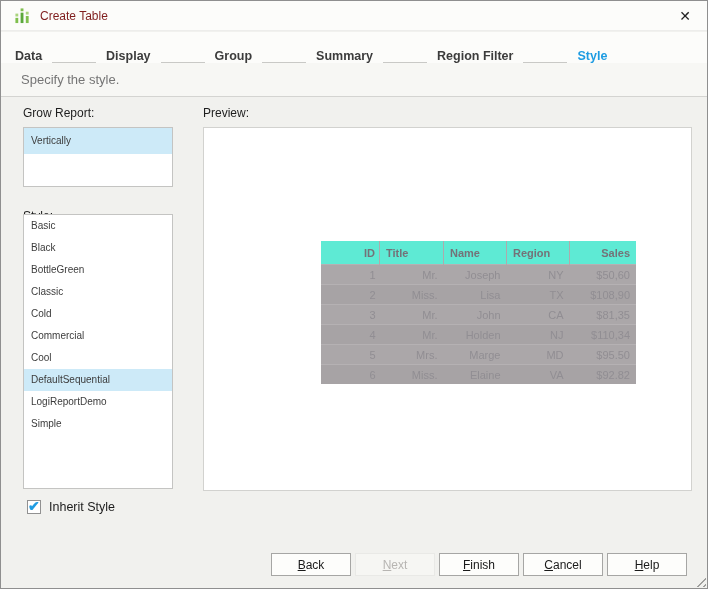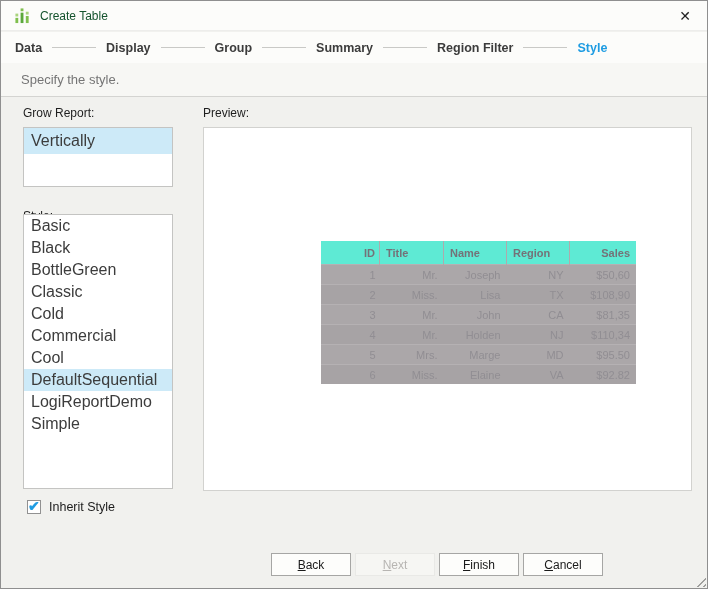--- a/index.html
+++ b/index.html
@@ -16,29 +16,29 @@
     position:relative;width:708px;height:589px;box-sizing:border-box;
     border:1px solid #8f8f8f;background:#f1f1ee;overflow:hidden;
   }
   
   .titlebar{
     position:absolute;top:0;left:0;right:0;height:30px;background:#fcfcfa;
     display:flex;align-items:center;padding:0 8px 0 13px;box-sizing:border-box;
     border-bottom:1px solid #ededeb;
   }
   .app-icon{width:17px;height:17px;margin-right:9px;flex:0 0 auto;}
-  .win-title{font-size:12px;color:#14532d;}
+  .win-title{font-size:12px;color:#7f1d1d;}
   .close-btn{
     margin-left:auto;font-size:14px;line-height:14px;color:#222;
     padding:3px 8px;cursor:pointer;font-weight:400;
   }
   
   .steps{
     position:absolute;top:31px;left:0;right:0;height:31px;background:#fcfcfa;
-    display:flex;align-items:center;padding:0 14px;box-sizing:border-box;
+    display:flex;align-items:flex-end;padding:0 14px;box-sizing:border-box;
   }
   .step{font-size:12.5px;font-weight:bold;color:#3c3c3c;white-space:nowrap;cursor:default;}
   .step.active{color:var(--accent);}
   .step-line{width:44px;height:1px;background:#c9c9c6;margin:0 10px;flex:0 0 auto;}
   
   .subtitle-row{
     position:absolute;top:62px;left:0;right:0;height:34px;background:#f7f7f4;
     border-bottom:1px solid #d4d4d1;box-sizing:border-box;
     display:flex;align-items:center;padding:0 20px;
   }
@@ -48,21 +48,21 @@
   .grow-label{left:22px;top:105px;}
   .style-label{left:22px;top:196px;margin-top:12px;}
   .preview-label{left:202px;top:105px;}
   
   .listbox{
     position:absolute;background:#ffffff;border:1px solid #c4c4c2;
     box-sizing:border-box;overflow:hidden;
   }
   .grow-list{left:22px;top:126px;width:150px;height:60px;}
   .style-list{left:22px;top:213px;width:150px;height:275px;}
-  .list-item{font-size:16px;color:#3c3c3c;padding:0 7px;cursor:default;white-space:nowrap;}
+  .list-item{font-size:10px;color:#3c3c3c;padding:0 7px;cursor:default;white-space:nowrap;}
   .grow-list .list-item{height:26px;line-height:26px;}
   .style-list .list-item{height:22px;line-height:22px;}
   .list-item.selected{background:var(--selection);}
   
   .checkbox-row{position:absolute;left:26px;top:499px;display:flex;align-items:center;}
   .checkbox{
     width:14px;height:14px;box-sizing:border-box;background:#fff;
     border:1px solid #919191;position:relative;cursor:pointer;flex:0 0 auto;
   }
   .checkbox .check{
@@ -234,17 +234,18 @@
           </tr>
         </tbody>
     </table>
   </div>
 
   <div class="button-bar">
       <button class="dlg-btn"><u>B</u>ack</button>
       <button class="dlg-btn disabled"><u>N</u>ext</button>
       <button class="dlg-btn"><u>F</u>inish</button>
       <button class="dlg-btn"><u>C</u>ancel</button>
+      <button class="dlg-btn"><u>H</u>elp</button>
     </div>
 
   <div class="resize-grip"></div>
 
 </div>
 
 </body></html>

